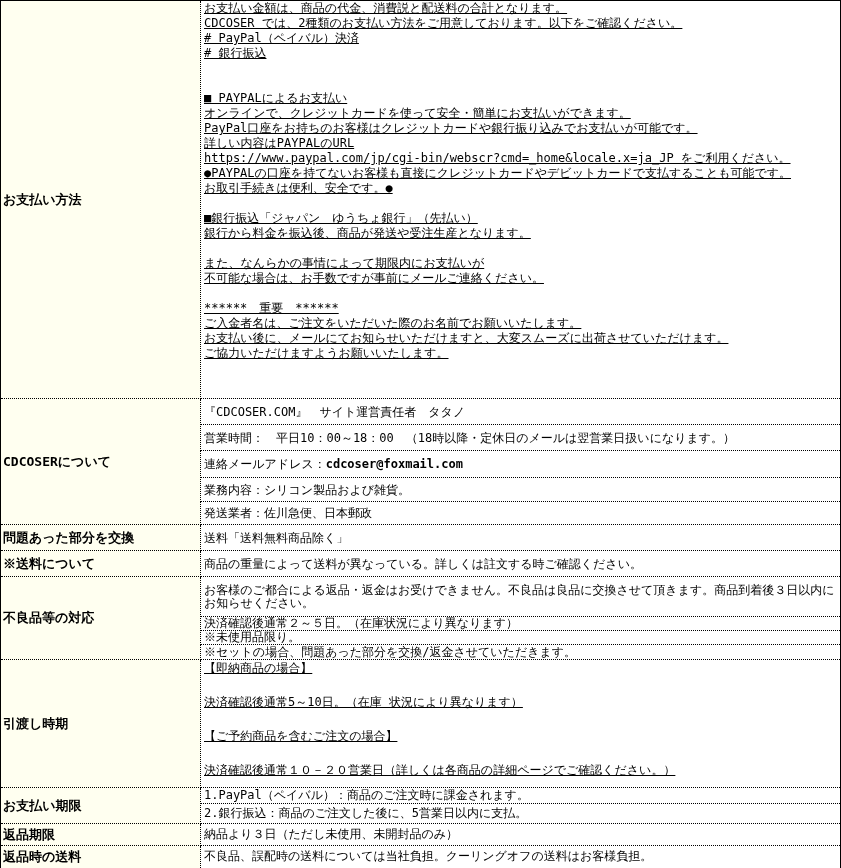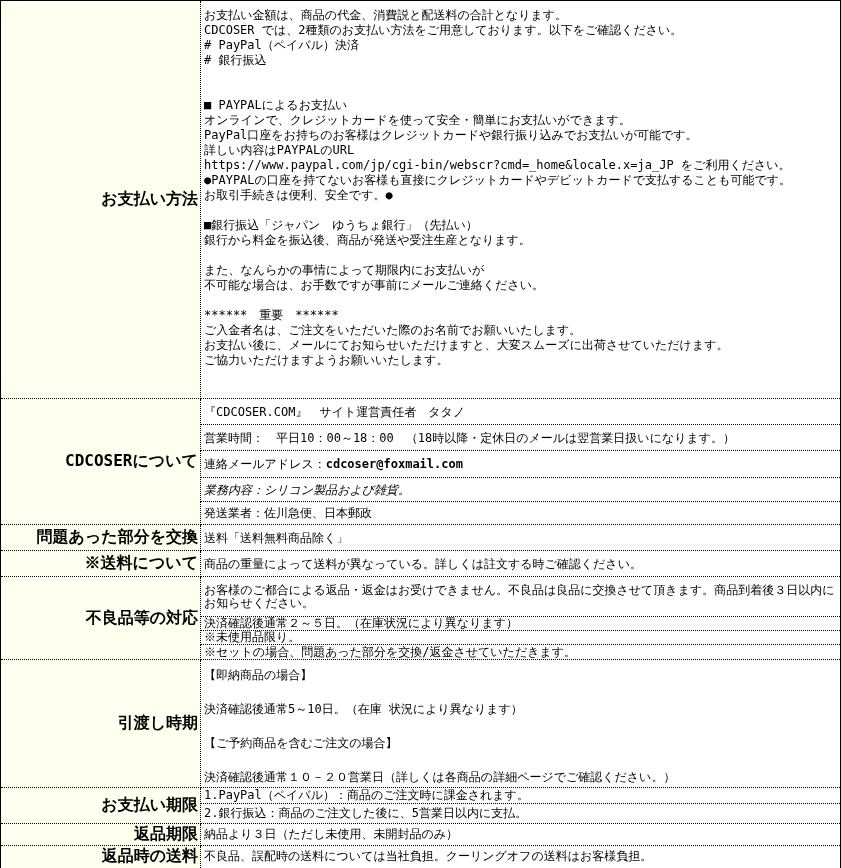--- a/index.html
+++ b/index.html
@@ -12,45 +12,45 @@
     font-size: 12px;
     color: #000000;
     background: #ffffff;
     border: 1px solid #000000;
     border-bottom: 2px solid #000000;
   }
   col.c-label { width: 200px; }
   th.label {
     background: #fffff0;
     border: 1px dotted #000000;
-    font-size: 16px;
+    font-size: 13px;
     font-weight: bold;
-    text-align: right;
+    text-align: left;
     vertical-align: middle;
     padding: 0 2px;
   }
   td.content {
     background: #ffffff;
     border: 1px dotted #000000;
     text-align: left;
     vertical-align: middle;
     padding: 1px 3px;
     line-height: 14px;
     overflow: hidden;
   }
-  td.top { vertical-align: top; padding-top: 7px; }
+  td.top { vertical-align: top; padding-top: 0; text-decoration: underline; }
   td.tight { padding: 0 3px; line-height: 13px; }
   .lines .tline { white-space: pre-wrap; word-break: break-all; }
   .lines.lh15 .tline { line-height: 15px; min-height: 15px; }
   .lines.lh17 .tline { line-height: 17px; min-height: 17px; }
   .bold { font-weight: bold; }
   tr.h398 { height: 398px; }
   tr.h26 { height: 26px; }
   tr.h27 { height: 27px; margin-top: 22px; }
-  tr.h24 { height: 24px; font-style: italic; }
+  tr.h24 { height: 24px; }
   tr.h23 { height: 23px; }
   tr.h40 { height: 40px; }
   tr.h14 { height: 14px; }
   tr.h15 { height: 15px; }
   tr.h128 { height: 128px; }
   tr.h16 { height: 16px; margin-left: 16px; }
   tr.h20 { height: 20px; }
   tr.h22 { height: 22px; }
 </style>
 </head>

